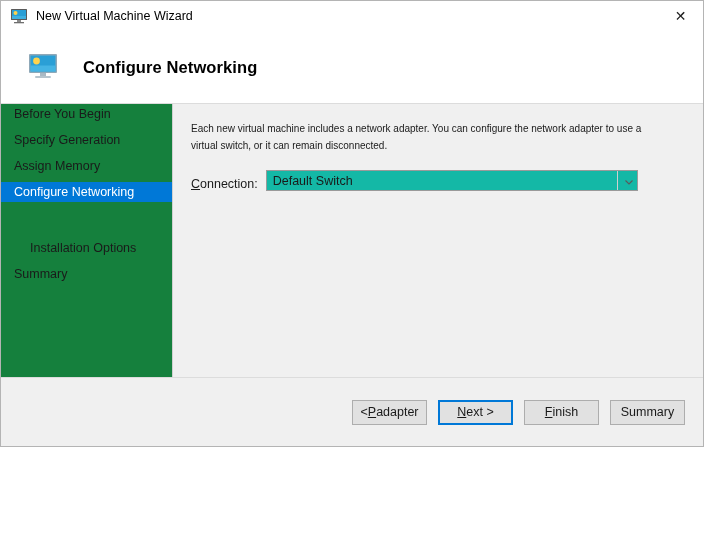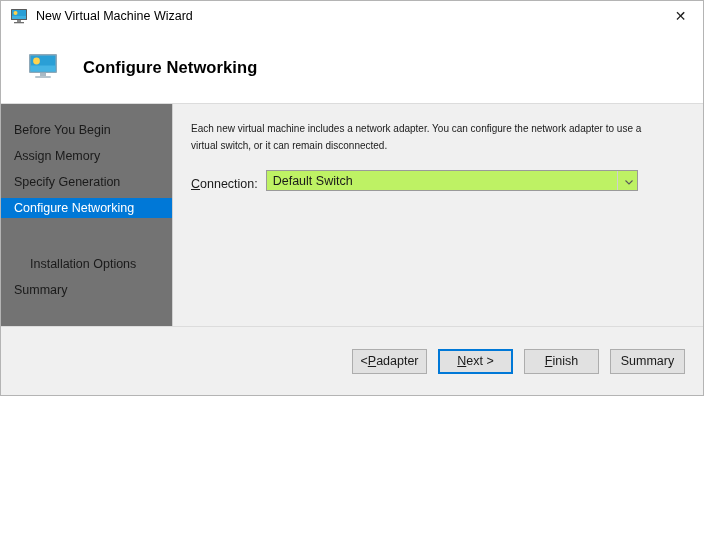--- a/index.html
+++ b/index.html
@@ -11,21 +11,21 @@
     height: 533px;
     background: #ffffff;
     font-family: "Liberation Sans", sans-serif;
     -webkit-font-smoothing: antialiased;
     overflow: hidden;
   }
 
   .window {
     position: relative;
     width: 704px;
-    height: 396px;
+    height: 447px;
     box-sizing: border-box;
     border: 1px solid #b4b4b4;
     background: #ffffff;
     display: flex;
     flex-direction: column;
   }
 
   
   .titlebar {
     position: relative;
@@ -102,23 +102,22 @@
   .body {
     flex: 1 1 auto;
     display: flex;
     background: #f0f0f0;
     border-bottom: 1px solid #dcdcdc;
     min-height: 0;
   }
   .sidebar {
     width: 172px;
     flex: 0 0 172px;
-    padding-top: 16px;
-    box-sizing: border-box;
-    background: #737373;
+    box-sizing: border-box;
+    background: #15803d;
     border-right: 1px solid #d0d0d0;
   }
   .nav-item {
     height: 20px;
     line-height: 20px;
     font-size: 12.5px;
     color: #1a1a1a;
     padding-left: 13px;
     margin-bottom: 6px;
     white-space: nowrap;
@@ -163,21 +162,21 @@
   .accel {
     text-decoration: underline;
   }
 
   .combo {
     position: relative;
     width: 372px;
     height: 21px;
     box-sizing: border-box;
     border: 1px solid #9a9a9a;
-    background: #bef264;
+    background: #14b8a6;
     display: flex;
     align-items: center;
   }
   .combo-value {
     font-size: 12.5px;
     color: #1a1a1a;
     padding-left: 6px;
     white-space: nowrap;
     overflow: hidden;
   }
@@ -264,22 +263,22 @@
         <rect x="8" y="25" width="16" height="2" rx="1" fill="#b6c4cd"></rect>
       </svg>
     </span>
     <span class="header-title">Configure Networking</span>
   </div>
 
   <div class="body">
 
     <div class="sidebar">
       <div class="nav-item">Before You Begin</div>
+      <div class="nav-item">Specify Generation</div>
       <div class="nav-item">Assign Memory</div>
-      <div class="nav-item">Specify Generation</div>
       <div class="nav-item selected">Configure Networking</div>
       <div class="nav-item indent">Installation Options</div>
       <div class="nav-item">Summary</div>
     </div>
 
     <div class="content">
       <p class="intro">Each new virtual machine includes a network adapter. You can configure the network adapter to use a virtual switch, or it can remain disconnected.</p>
 
       <div class="field-row">
         <span class="field-label"><span class="accel">C</span><span>onnection:</span></span>

